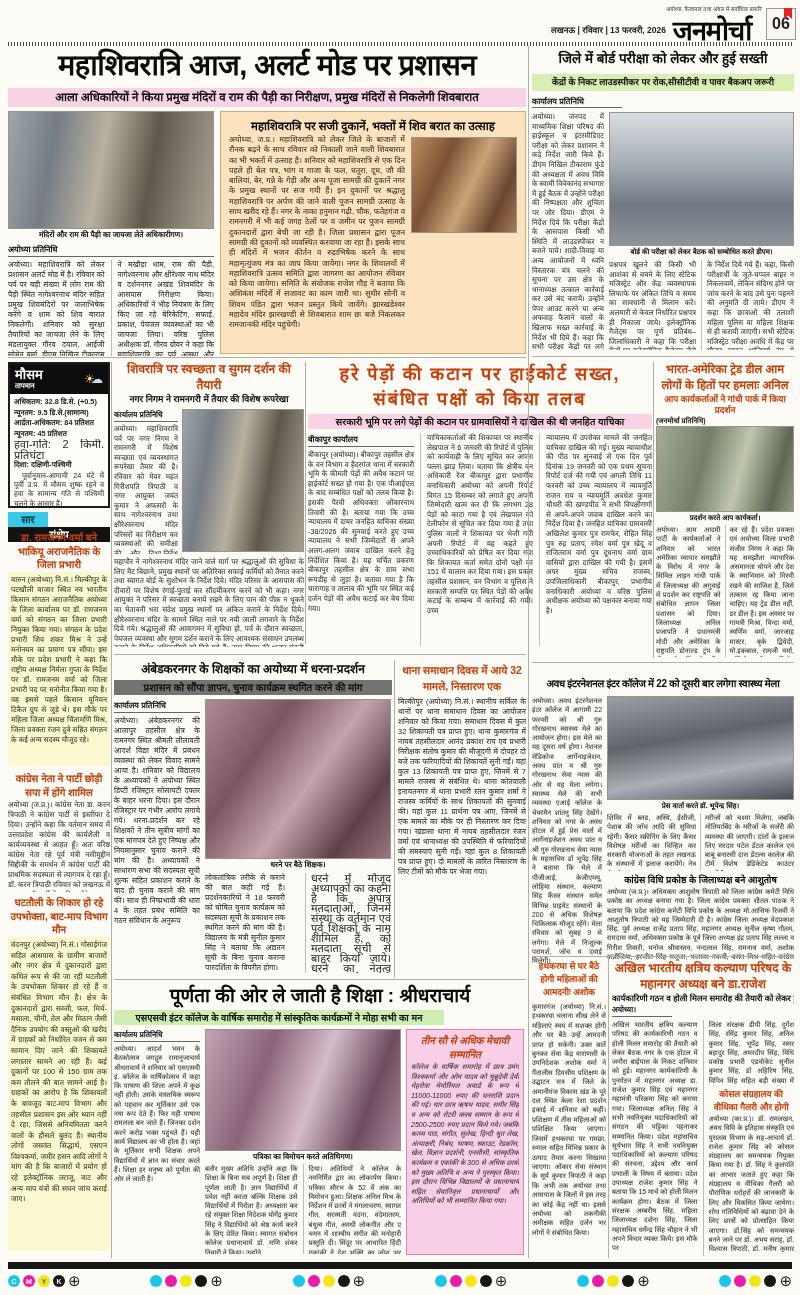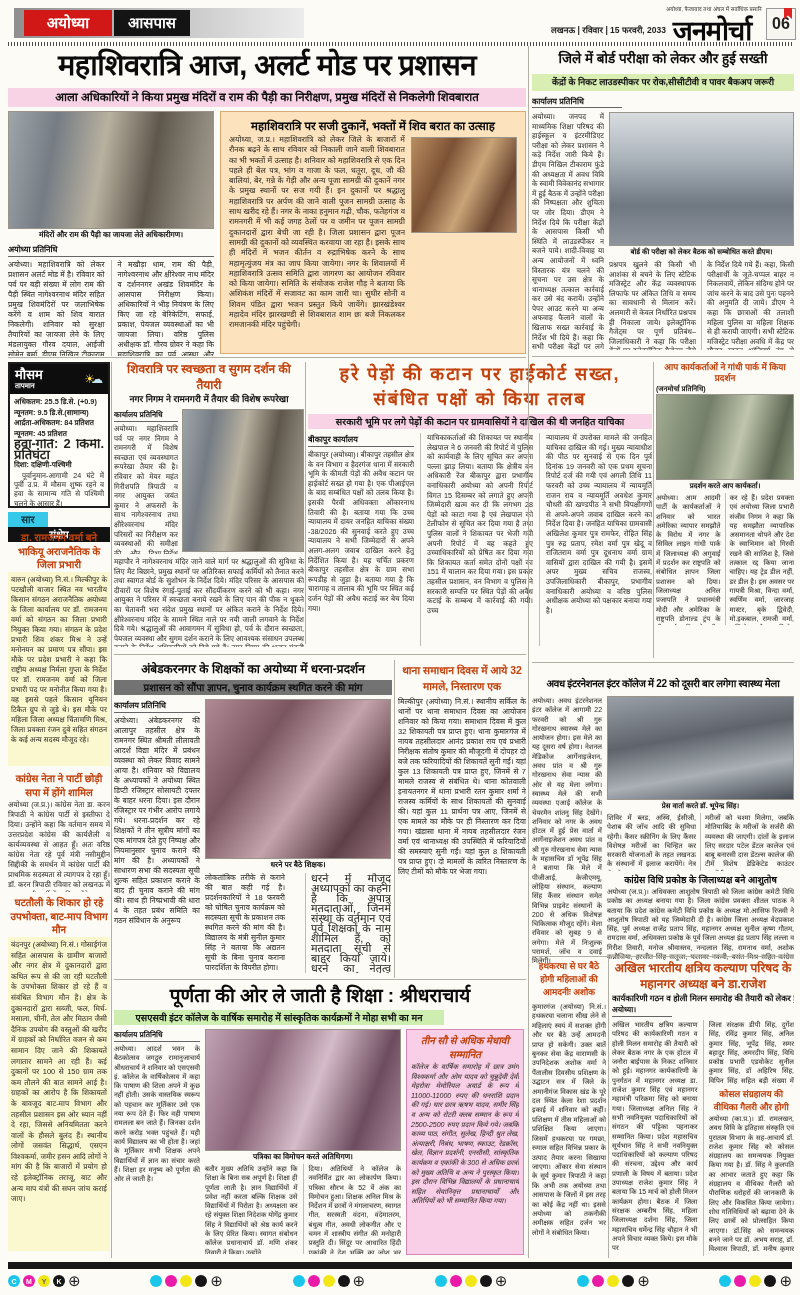--- a/index.html
+++ b/index.html
@@ -29,25 +29,21 @@
   .reg{font-size:15px;line-height:14px;color:#222;font-weight:400;}
   .bookmark{position:absolute;top:-1px;right:3px;width:8px;height:11px;background:#e02323;
             clip-path:polygon(0 0,100% 0,100% 100%,50% 68%,0 100%);}
   .ticks{background:repeating-linear-gradient(90deg,#4a4a4a 0 1px,transparent 1px 3px);}
 </style>
 </head>
 <body>
 
 <div class="page">
 
-  <div class="abs" style="left:14px;top:8px;width:290px;height:30px;background:linear-gradient(90deg,#8f8f8f,#c6c6c6 55%,#ececec);">
-    <div class="abs" style="left:10px;top:2px;width:88px;height:26px;background:#d21717;color:#fff;font-weight:800;font-size:15px;line-height:26px;text-align:center;">अयोध्या</div>
-    <div class="abs" style="left:100px;top:2px;width:76px;height:26px;background:#141414;color:#fff;font-weight:800;font-size:15px;line-height:26px;text-align:center;">आसपास</div>
-  </div>
-  <div class="abs" style="left:508px;top:24px;width:158px;font-size:8.5px;font-weight:700;text-align:right;color:#222;">लखनऊ | रविवार | 15 फरवरी, 2033</div>
+  <div class="abs" style="left:508px;top:24px;width:158px;font-size:8.5px;font-weight:700;text-align:right;color:#222;">लखनऊ | रविवार | 13 फरवरी, 2026</div>
   <div class="abs" style="left:666px;top:5px;width:96px;font-size:5.5px;text-align:center;color:#333;white-space:nowrap;overflow:hidden;">अयोध्या, फैजाबाद तथा अंचल में सर्वाधिक प्रसारित</div>
   <div class="abs" style="left:660px;top:11px;width:104px;font-size:27px;font-weight:900;letter-spacing:-1px;text-align:center;color:#0a0a0a;">जनमोर्चा</div>
   <div class="abs" style="left:766px;top:8px;width:28px;height:30px;border:1px solid #999;background:#f7f6f0;">
     <div class="bookmark"></div>
     <div style="font-size:16px;font-weight:800;line-height:30px;text-align:center;color:#222;">06</div>
   </div>
   <div class="abs ticks" style="left:8px;top:42px;width:784px;height:4px;"></div>
 
   <section>
     <div class="abs hl" style="left:8px;top:47px;width:518px;height:37px;font-size:29px;line-height:37px;letter-spacing:-0.5px;">महाशिवरात्रि आज, अलर्ट मोड पर प्रशासन</div>
@@ -92,25 +88,25 @@
     <div style="height:30px;background:#0d0d0d;color:#fff;display:flex;align-items:center;justify-content:space-between;padding:0 5px;">
       <div>
         <div style="font-size:13px;font-weight:800;line-height:13px;">मौसम</div>
         <div style="font-size:7px;font-weight:700;">तापमान</div>
       </div>
       <div style="font-size:12px;line-height:12px;">
         <span style="color:#ffd94d;">☀</span><span style="color:#bfe3f0;margin-left:-4px;">☁</span>
       </div>
     </div>
     <div style="padding:3px 4px 0 4px;">
-      <div class="bodytx" style="font-size:7.3px;line-height:10.5px;font-weight:700;">अधिकतम: 25.5 डि.से. (+0.9)</div>
+      <div class="bodytx" style="font-size:7.3px;line-height:10.5px;font-weight:700;">अधिकतम: 32.8 डि.से. (+0.5)</div>
       <div class="bodytx" style="font-size:7.3px;line-height:10.5px;font-weight:700;">न्यूनतम: 9.5 डि.से.(सामान्य)</div>
       <div class="bodytx" style="font-size:7.3px;line-height:10.5px;font-weight:700;">आर्द्रता-अधिकतम: 84 प्रतिशत</div>
       <div class="bodytx" style="font-size:7.3px;line-height:10.5px;font-weight:700;">न्यूनतम: 45 प्रतिशत</div>
-      <div class="bodytx" style="font-size:13px;line-height:10.5px;font-weight:700;">हवा-गति: 2 किमी. प्रतिघंटा</div>
+      <div class="bodytx" style="font-size:11px;line-height:10.5px;font-weight:400;">हवा-गति: 2 किमी. प्रतिघंटा</div>
       <div class="bodytx" style="font-size:7.3px;line-height:10.5px;font-weight:700;">दिशा: दक्षिणी-पश्चिमी</div>
       <div class="bodytx" style="font-size:7.2px;line-height:9.4px;text-indent:8px;height:40px;">पूर्वानुमान-आगामी 24 घंटे में पूर्वी उ.प्र. में मौसम शुष्क रहने व हवा के सामान्य गति से पश्चिमी चलने के आसार हैं।</div>
     </div>
   </section>
 
   <div class="abs cols" style="left:8px;top:512px;width:102px;height:15px;flex-direction:column;">
     <div style="width:40px;background:#38c9e8;color:#07333d;font-size:10px;font-weight:800;text-align:center;line-height:15px;">सार</div>
     <div style="flex:1;background:#121212;color:#fff;font-size:10px;font-weight:800;text-align:center;line-height:15px;">संक्षेप</div>
   </div>
 
@@ -149,20 +145,21 @@
       <div style="flex:1;">
         <div class="byline" style="height:12px;">बीकापुर कार्यालय</div>
         <div class="bodytx" style="height:198px;font-size:7.2px;line-height:9.6px;margin-top:3px;">बीकापुर (अयोध्या)। बीकापुर तहसील क्षेत्र के वन विभाग व हैदरगंज थाना में सरकारी भूमि के कीमती पेड़ों की अवैध कटान पर हाईकोर्ट सख्त हो गया है। एक पीआईएल के बाद सम्बंधित पक्षों को तलब किया है। इसकी पैरवी अधिवक्ता ओंकारनाथ तिवारी की है। बताया गया कि उच्च न्यायालय में दायर जनहित याचिका संख्या -38/2026 की सुनवाई करते हुए उच्च न्यायालय ने सभी जिम्मेदारों से अपने अलग-अलग जवाब दाखिल करने हेतु निर्देशित किया है। यह चर्चित प्रकरण बीकापुर तहसील क्षेत्र के ग्राम सभा रूपडीह से जुड़ा है। बताया गया है कि चारागाह व तालाब की भूमि पर स्थित कई दर्जन पेड़ों की अवैध कटाई कर बेच दिया गया।</div>
       </div>
       <div class="bodytx col-rule" style="flex:1;height:213px;font-size:7.2px;line-height:9.6px;padding-left:6px;">याचिकाकर्ताओं की शिकायत पर स्थानीय लेखपाल ने 6 जनवरी की रिपोर्ट में पुलिस को कार्यवाही के लिए सूचित कर अपना पल्ला झाड़ लिया। बताया कि क्षेत्रीय वन अधिकारी रेंज बीकापुर द्वारा प्रभागीय वनाधिकारी अयोध्या को अपनी रिपोर्ट विगत 15 दिसम्बर को लगाते हुए अपनी जिम्मेदारी खत्म कर दी कि लगभग 28 पेड़ों को काटा गया है एवं लेखपाल को टेलीफोन से सूचित कर दिया गया है तथा पुलिस वालों ने शिकायत पर भेजी गयी अपनी रिपोर्ट में यह कहते हुए उच्चाधिकारियों को प्रेषित कर दिया गया कि शिकायत कर्ता समेत दोनों पक्षों का 151 में चालान कर दिया गया। इस प्रकार तहसील प्रशासन, वन विभाग व पुलिस ने सरकारी सम्पत्ति पर स्थित पेड़ों की अवैध कटाई के सम्बन्ध में कार्रवाई की गयी। उच्च</div>
       <div class="bodytx col-rule" style="flex:1;height:213px;font-size:7.2px;line-height:9.6px;padding-left:6px;">न्यायालय में उपरोक्त मामले की जनहित याचिका दाखिल की गई। मुख्य न्यायाधीश की पीठ पर सुनवाई से एक दिन पूर्व दिनांक 19 जनवरी को एक प्रथम सूचना रिपोर्ट दर्ज की गयी एवं अगली तिथि 11 फरवरी को उच्च न्यायालय में न्यायमूर्ति राजन राय व न्यायमूर्ति अवधेश कुमार चौथरी की खण्डपीठ ने सभी विपक्षीगणों से अपने-अपने जवाब दाखिल करने का निर्देश दिया है। जनहित याचिका ग्रामवासी अखिलेश कुमार पुत्र रामफेर, रोहित सिंह पुत्र रुद्र प्रताप, रमेश वर्मा पुत्र खेदू व राजितराम वर्मा पुत्र दूधनाथ वर्मा ग्राम वासियों द्वारा दाखिल की गयी है। इसमें अपर मुख्य सचिव राजस्व, उपजिलाधिकारी बीकापुर, प्रभागीय वनाधिकारी अयोध्या व वरिष्ठ पुलिस अधीक्षक अयोध्या को पक्षकार बनाया गया है।</div>
     </div>
   </section>
 
   <section class="abs" style="left:656px;top:362px;width:138px;">
+    <div class="hlw" style="height:32px;font-size:11.5px;line-height:15.5px;">भारत-अमेरिका ट्रेड डील आम लोगों के हितों पर हमलाः अनिल</div>
     <div class="hlw" style="height:22px;font-size:8.8px;line-height:11px;font-weight:700;">आप कार्यकर्ताओं ने गांधी पार्क में किया प्रदर्शन</div>
     <div style="height:10px;font-size:7px;font-weight:700;">(जनमोर्चा प्रतिनिधि)</div>
     <div class="photo ph-protest" style="width:138px;height:86px;"></div>
     <div class="cap" style="font-size:7px;height:11px;line-height:11px;">प्रदर्शन करते आप कार्यकर्ता।</div>
     <div class="cols" style="gap:4px;margin-top:2px;">
       <div class="bodytx" style="flex:1;height:132px;font-size:6.9px;line-height:9.3px;">अयोध्या। आम आदमी पार्टी के कार्यकर्ताओं ने शनिवार को भारत अमेरिका व्यापार समझौते के विरोध में नगर के सिविल लाइन गांधी पार्क में जिलाध्यक्ष की अगुवाई में प्रदर्शन कर राष्ट्रपति को संबोधित ज्ञापन जिला प्रशासन को दिया। जिलाध्यक्ष अनिल प्रजापति ने प्रधानमंत्री मोदी और अमेरिका के राष्ट्रपति डोनाल्ड ट्रंप के बीच हुई कथित ट्रेड डील को देश की संप्रभुता, किसानों, छोटे व्यापारियों और आम लोगों के हितों पर सीधा हमला बताया।</div>
       <div class="bodytx col-rule" style="flex:1;height:132px;font-size:6.9px;line-height:9.3px;padding-left:4px;">कर रहे हैं। प्रदेश प्रवक्ता एवं अयोध्या जिला प्रभारी संजीव निगम ने कहा कि यह समझौता व्यापारिक असमानता थोपने और देश के स्वाभिमान को गिरवी रखने की साजिश है, जिसे तत्काल रद्द किया जाना चाहिए। यह ट्रेड डील नहीं, डर डील है। इस अवसर पर गायत्री मिश्रा, विन्दा वर्मा, स्वर्णिम वर्मा, जारजाह मास्टर, बृके द्विवेदी, मो.इकबाल, रामजी वर्मा, अखिलेश गौतम, विनोद रावत, चंद्रप्रकाश, इरफान, गुड़िया, रईस अहमद, मो. सुफियान, रामचरण मौर्य मौजूद रहे।</div>
     </div>
   </section>
 

